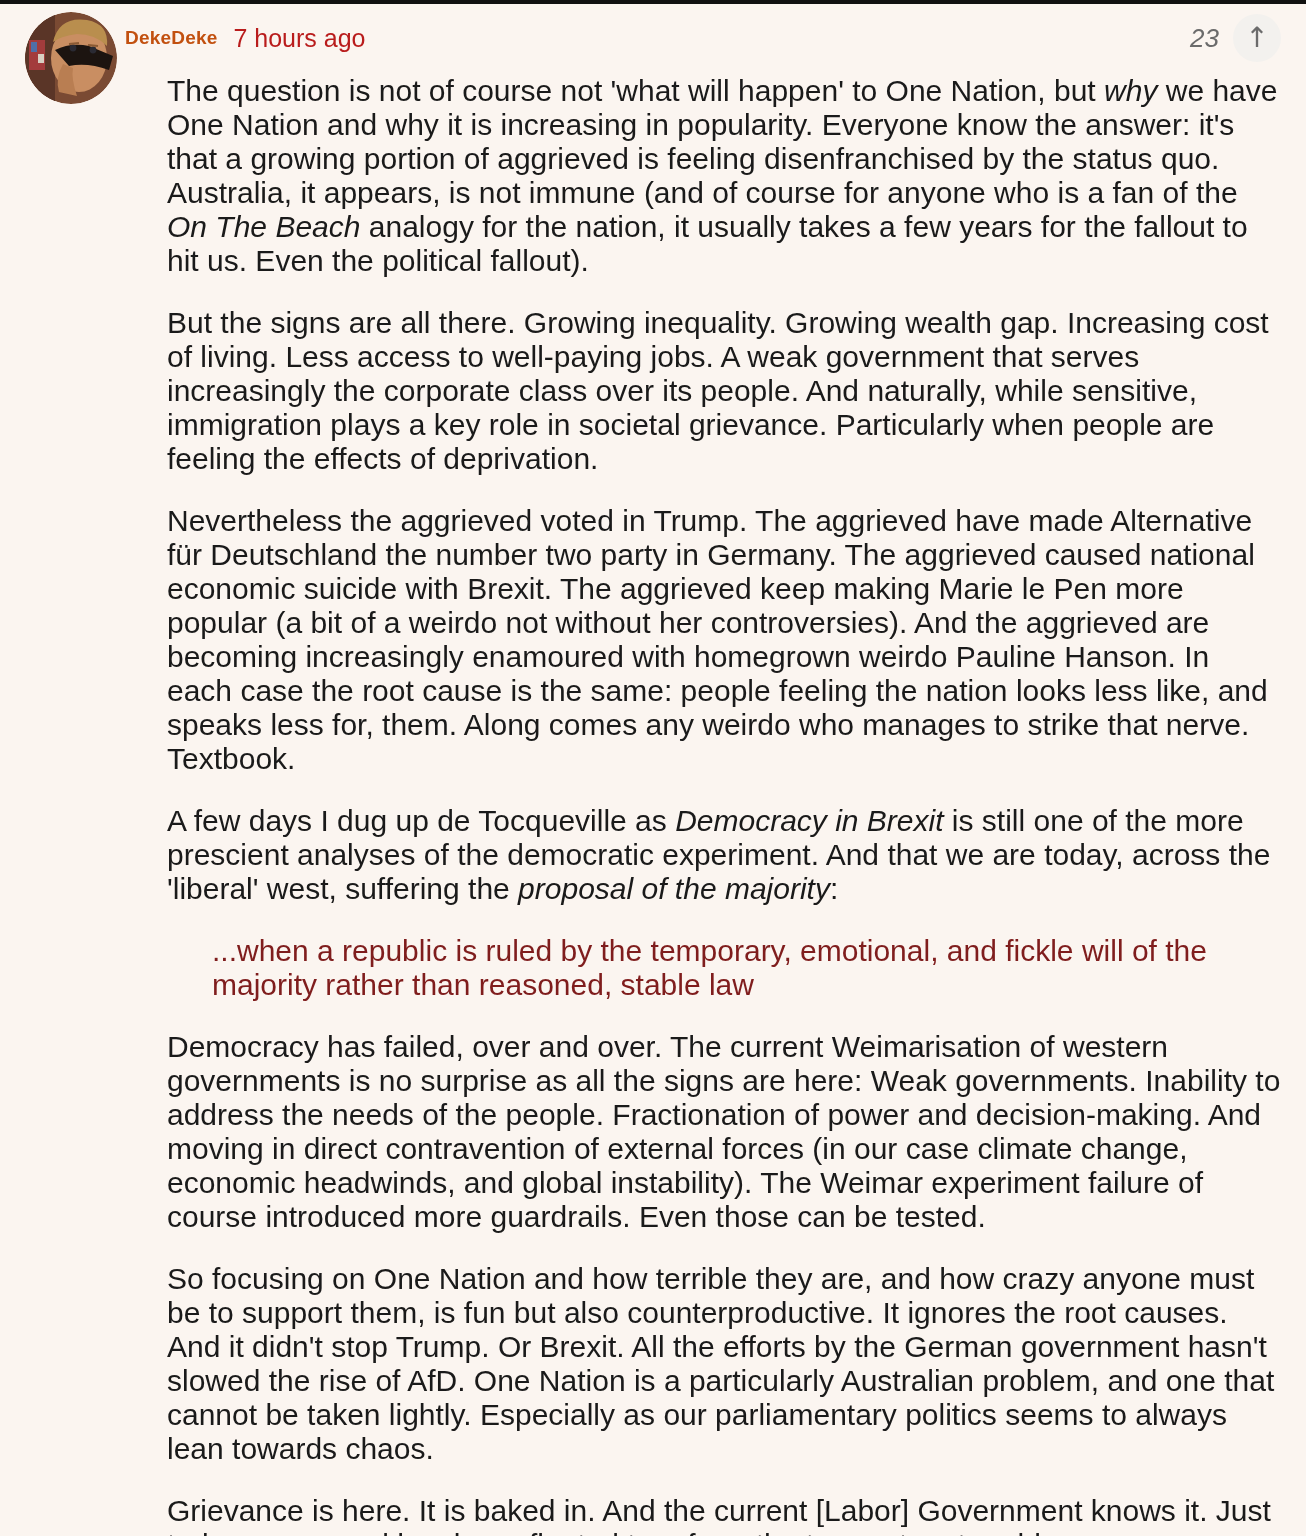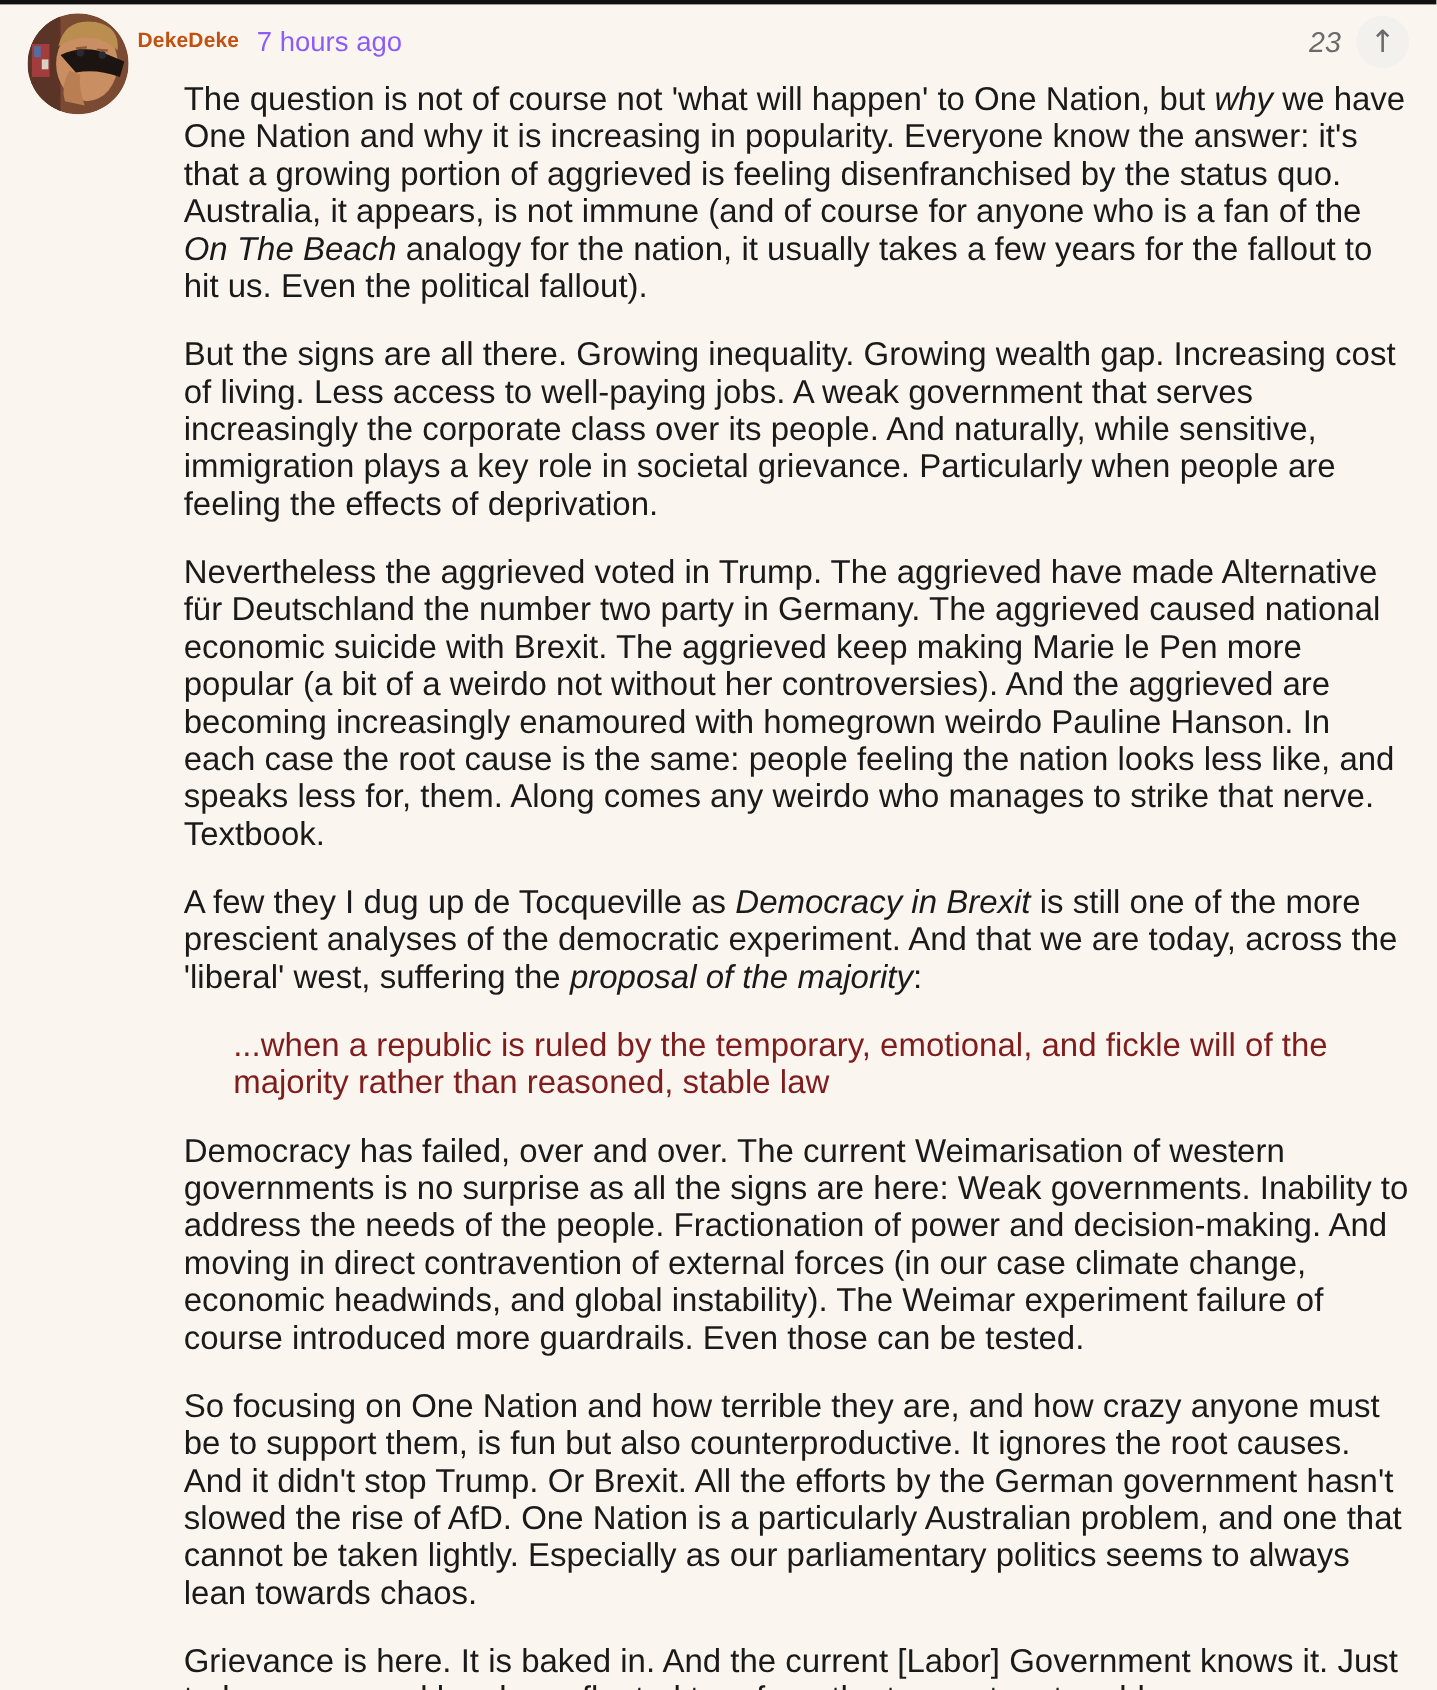--- a/index.html
+++ b/index.html
@@ -47,21 +47,21 @@
     margin-top: 2px;
   }
   .author {
     color: #c2500f;
     font-weight: bold;
     font-size: 19px;
     text-decoration: none;
     letter-spacing: 0.2px;
   }
   .timestamp {
-    color: #8b5cf6;
+    color: #b91c1c;
     font-size: 25px;
     margin-left: 16px;
   }
   .header-spacer { flex: 1 1 auto; }
   .vote-count {
     color: #6b6b6b;
     font-size: 26px;
     margin-right: 14px;
     font-style: italic;
   }
@@ -143,21 +143,21 @@
         <span class="vote-count">23</span>
         <button class="upvote-btn">
           <span>↑</span>
         </button>
       </div>
 
       <div class="comment-body">
           <p class="para"><span>The question is not of course not 'what will happen' to One Nation, but </span><em>why</em><span> we have One Nation and why it is increasing in popularity. Everyone know the answer: it's that a growing portion of aggrieved is feeling disenfranchised by the status quo. Australia, it appears, is not immune (and of course for anyone who is a fan of the </span><em>On The Beach</em><span> analogy for the nation, it usually takes a few years for the fallout to hit us. Even the political fallout).</span></p>
           <p class="para"><span>But the signs are all there. Growing inequality. Growing wealth gap. Increasing cost of living. Less access to well-paying jobs. A weak government that serves increasingly the corporate class over its people. And naturally, while sensitive, immigration plays a key role in societal grievance. Particularly when people are feeling the effects of deprivation.</span></p>
           <p class="para"><span>Nevertheless the aggrieved voted in Trump. The aggrieved have made Alternative für Deutschland the number two party in Germany. The aggrieved caused national economic suicide with Brexit. The aggrieved keep making Marie le Pen more popular (a bit of a weirdo not without her controversies). And the aggrieved are becoming increasingly enamoured with homegrown weirdo Pauline Hanson. In each case the root cause is the same: people feeling the nation looks less like, and speaks less for, them. Along comes any weirdo who manages to strike that nerve. Textbook.</span></p>
-          <p class="para"><span>A few they I dug up de Tocqueville as </span><em>Democracy in Brexit</em><span> is still one of the more prescient analyses of the democratic experiment. And that we are today, across the 'liberal' west, suffering the </span><em>proposal of the majority</em><span>:</span></p>
+          <p class="para"><span>A few days I dug up de Tocqueville as </span><em>Democracy in Brexit</em><span> is still one of the more prescient analyses of the democratic experiment. And that we are today, across the 'liberal' west, suffering the </span><em>proposal of the majority</em><span>:</span></p>
           <blockquote class="quote"><span>...when a republic is ruled by the temporary, emotional, and fickle will of the majority rather than reasoned, stable law</span></blockquote>
           <p class="para"><span>Democracy has failed, over and over. The current Weimarisation of western governments is no surprise as all the signs are here: Weak governments. Inability to address the needs of the people. Fractionation of power and decision-making. And moving in direct contravention of external forces (in our case climate change, economic headwinds, and global instability). The Weimar experiment failure of course introduced more guardrails. Even those can be tested.</span></p>
           <p class="para"><span>So focusing on One Nation and how terrible they are, and how crazy anyone must be to support them, is fun but also counterproductive. It ignores the root causes. And it didn't stop Trump. Or Brexit. All the efforts by the German government hasn't slowed the rise of AfD. One Nation is a particularly Australian problem, and one that cannot be taken lightly. Especially as our parliamentary politics seems to always lean towards chaos.</span></p>
           <p class="para"><span>Grievance is here. It is baked in. And the current [Labor] Government knows it. Just today a proposal has been floated to reform the tax system to address 'intergenerational equity'. It's the kind of insurance policy to slow the growth of grievance. But it needs a lot more. And these kind of things need to pass (and let's see if they do).</span></p>
           <p class="para"><span>Start focusing on policies that actually help people, and the likes of One Nation will disappear... overnight.</span></p>
         </div>
 
     </div>
   </div>
 </div>

